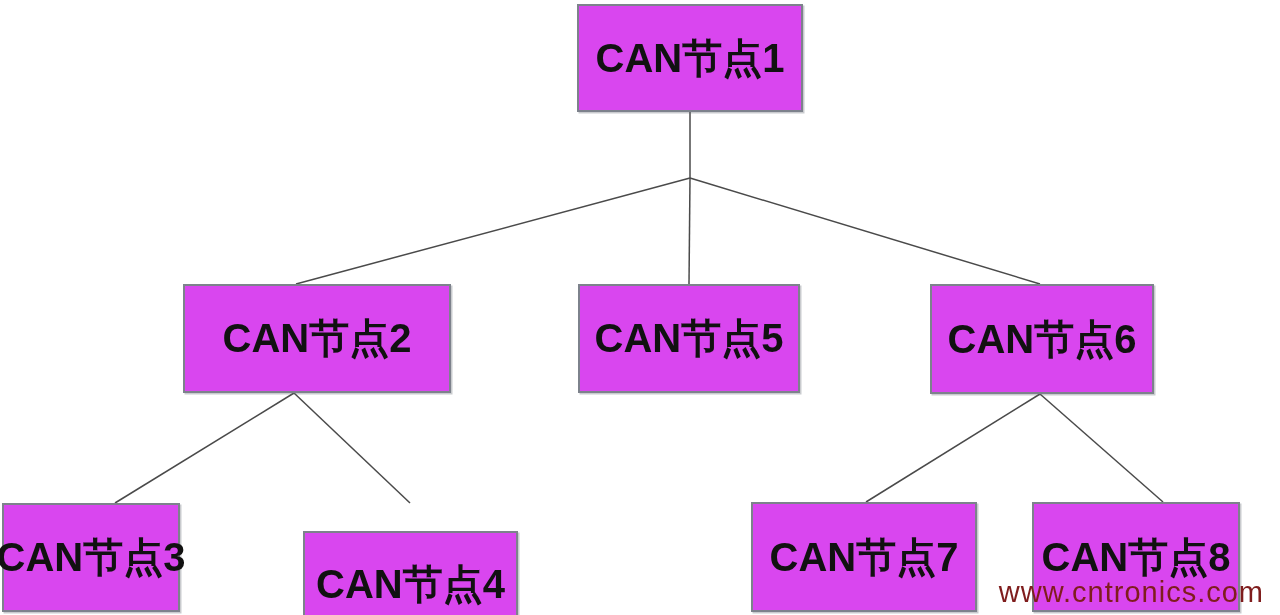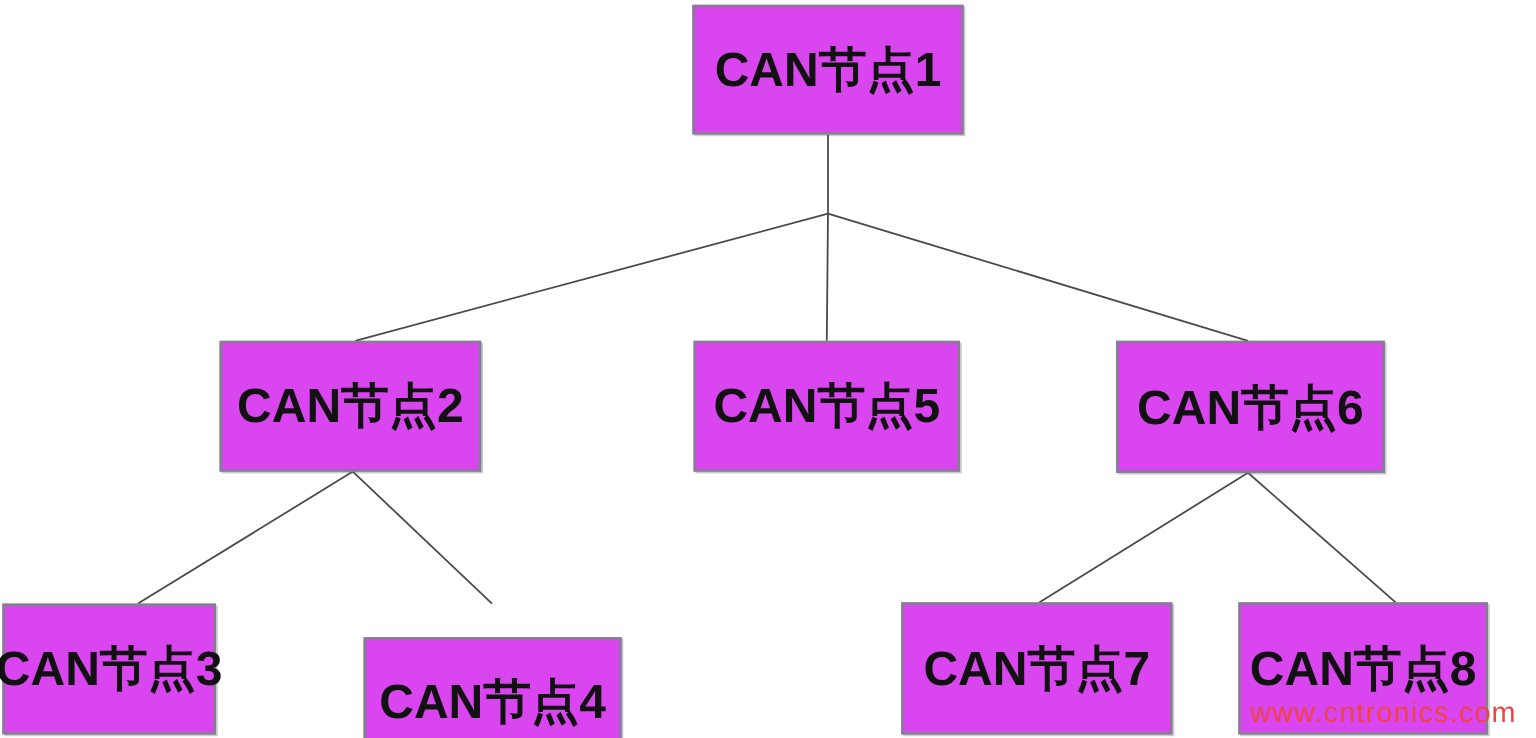--- a/index.html
+++ b/index.html
@@ -33,35 +33,35 @@
     display: flex;
     align-items: center;
     justify-content: center;
     font-size: 40px;
     font-weight: bold;
     color: #111111;
     letter-spacing: 0px;
     white-space: nowrap;
   }
   .n1 { left: 577px; top: 4px;   width: 226px; height: 108px; }
-  .n2 { left: 183px; top: 284px; width: 218px; height: 109px; }
+  .n2 { left: 183px; top: 284px; width: 268px; height: 109px; }
   .n5 { left: 578px; top: 284px; width: 222px; height: 109px; }
   .n6 { left: 930px; top: 284px; width: 224px; height: 110px; }
   .n3 { left: 2px;   top: 503px; width: 178px; height: 109px; }
   .n4 { left: 303px; top: 503px; width: 215px; height: 107px; margin-top: 28px; }
   .n7 { left: 751px; top: 502px; width: 226px; height: 110px; }
   .n8 { left: 1032px; top: 502px; width: 208px; height: 110px; }
   .watermark {
     position: absolute;
     z-index: 3;
     right: 16px;
     bottom: 6px;
-    font-size: 24px;
+    font-size: 29px;
     font-weight: normal;
-    color: #ef4444;
+    color: #7f1d1d;
     letter-spacing: 1px;
   }
 </style>
 </head>
 <body>
 
 <div id="canvas">
 
   <svg id="connectors" viewBox="0 0 1280 615" xmlns="http://www.w3.org/2000/svg">
 

